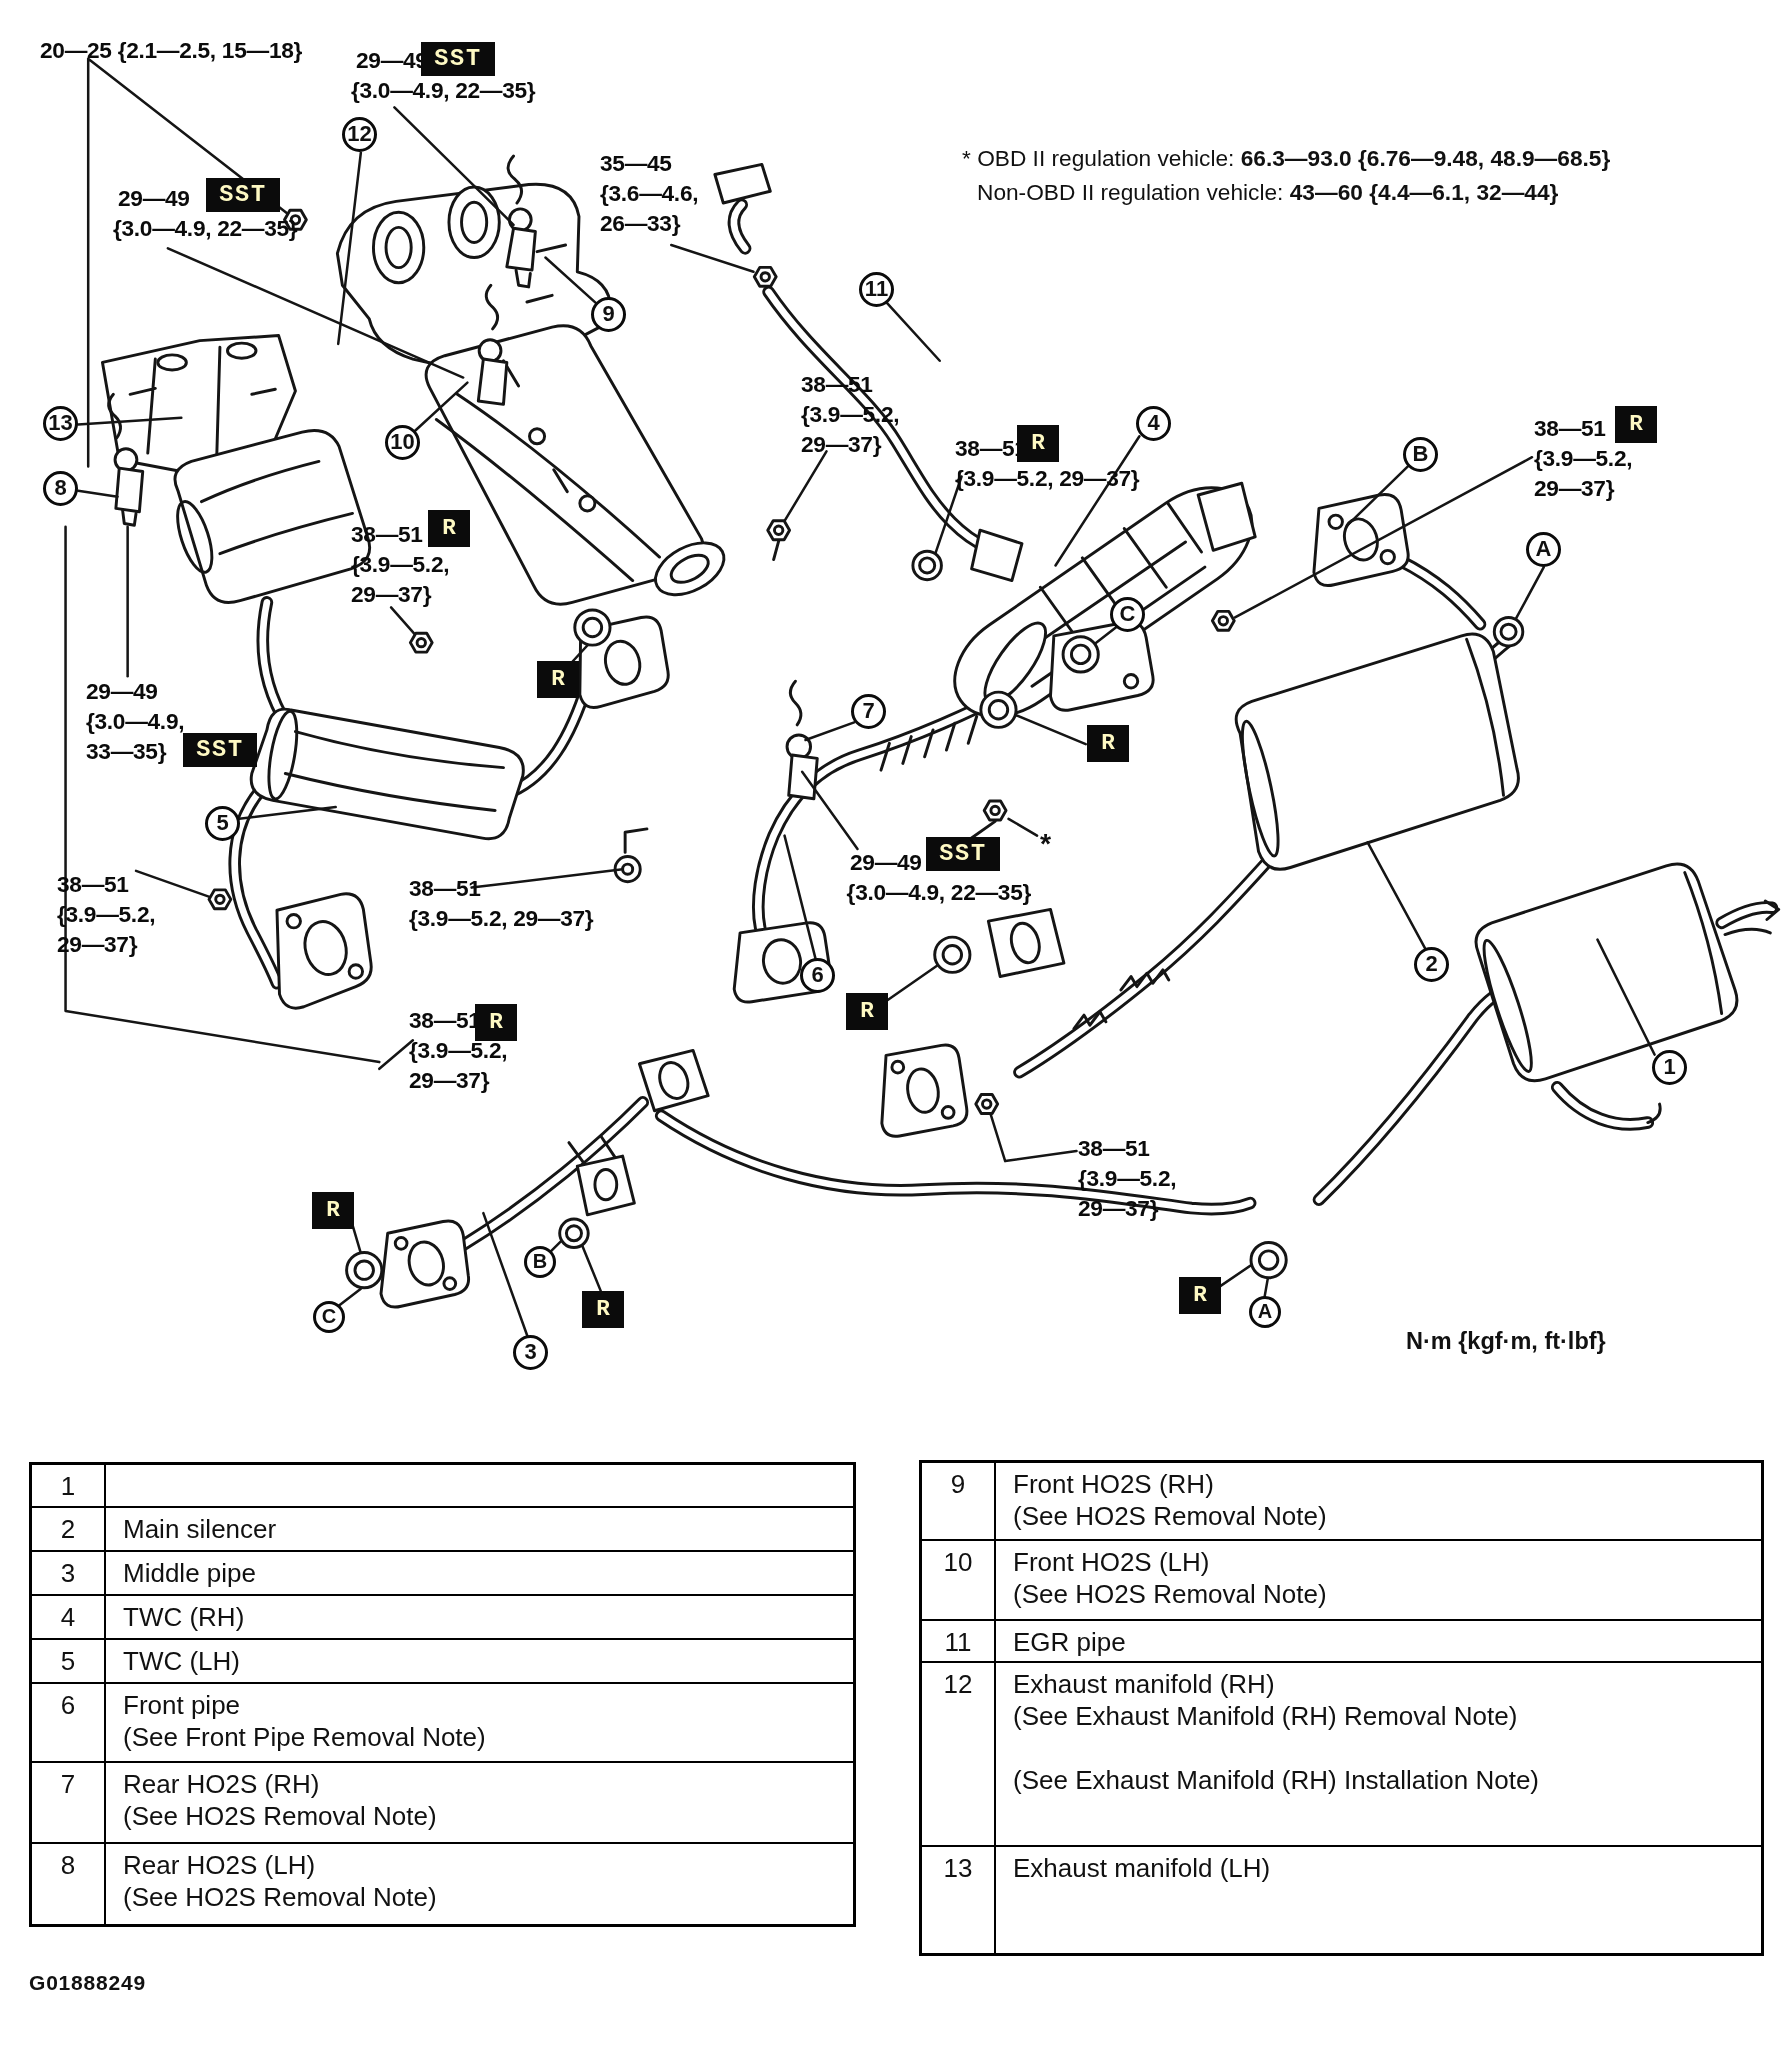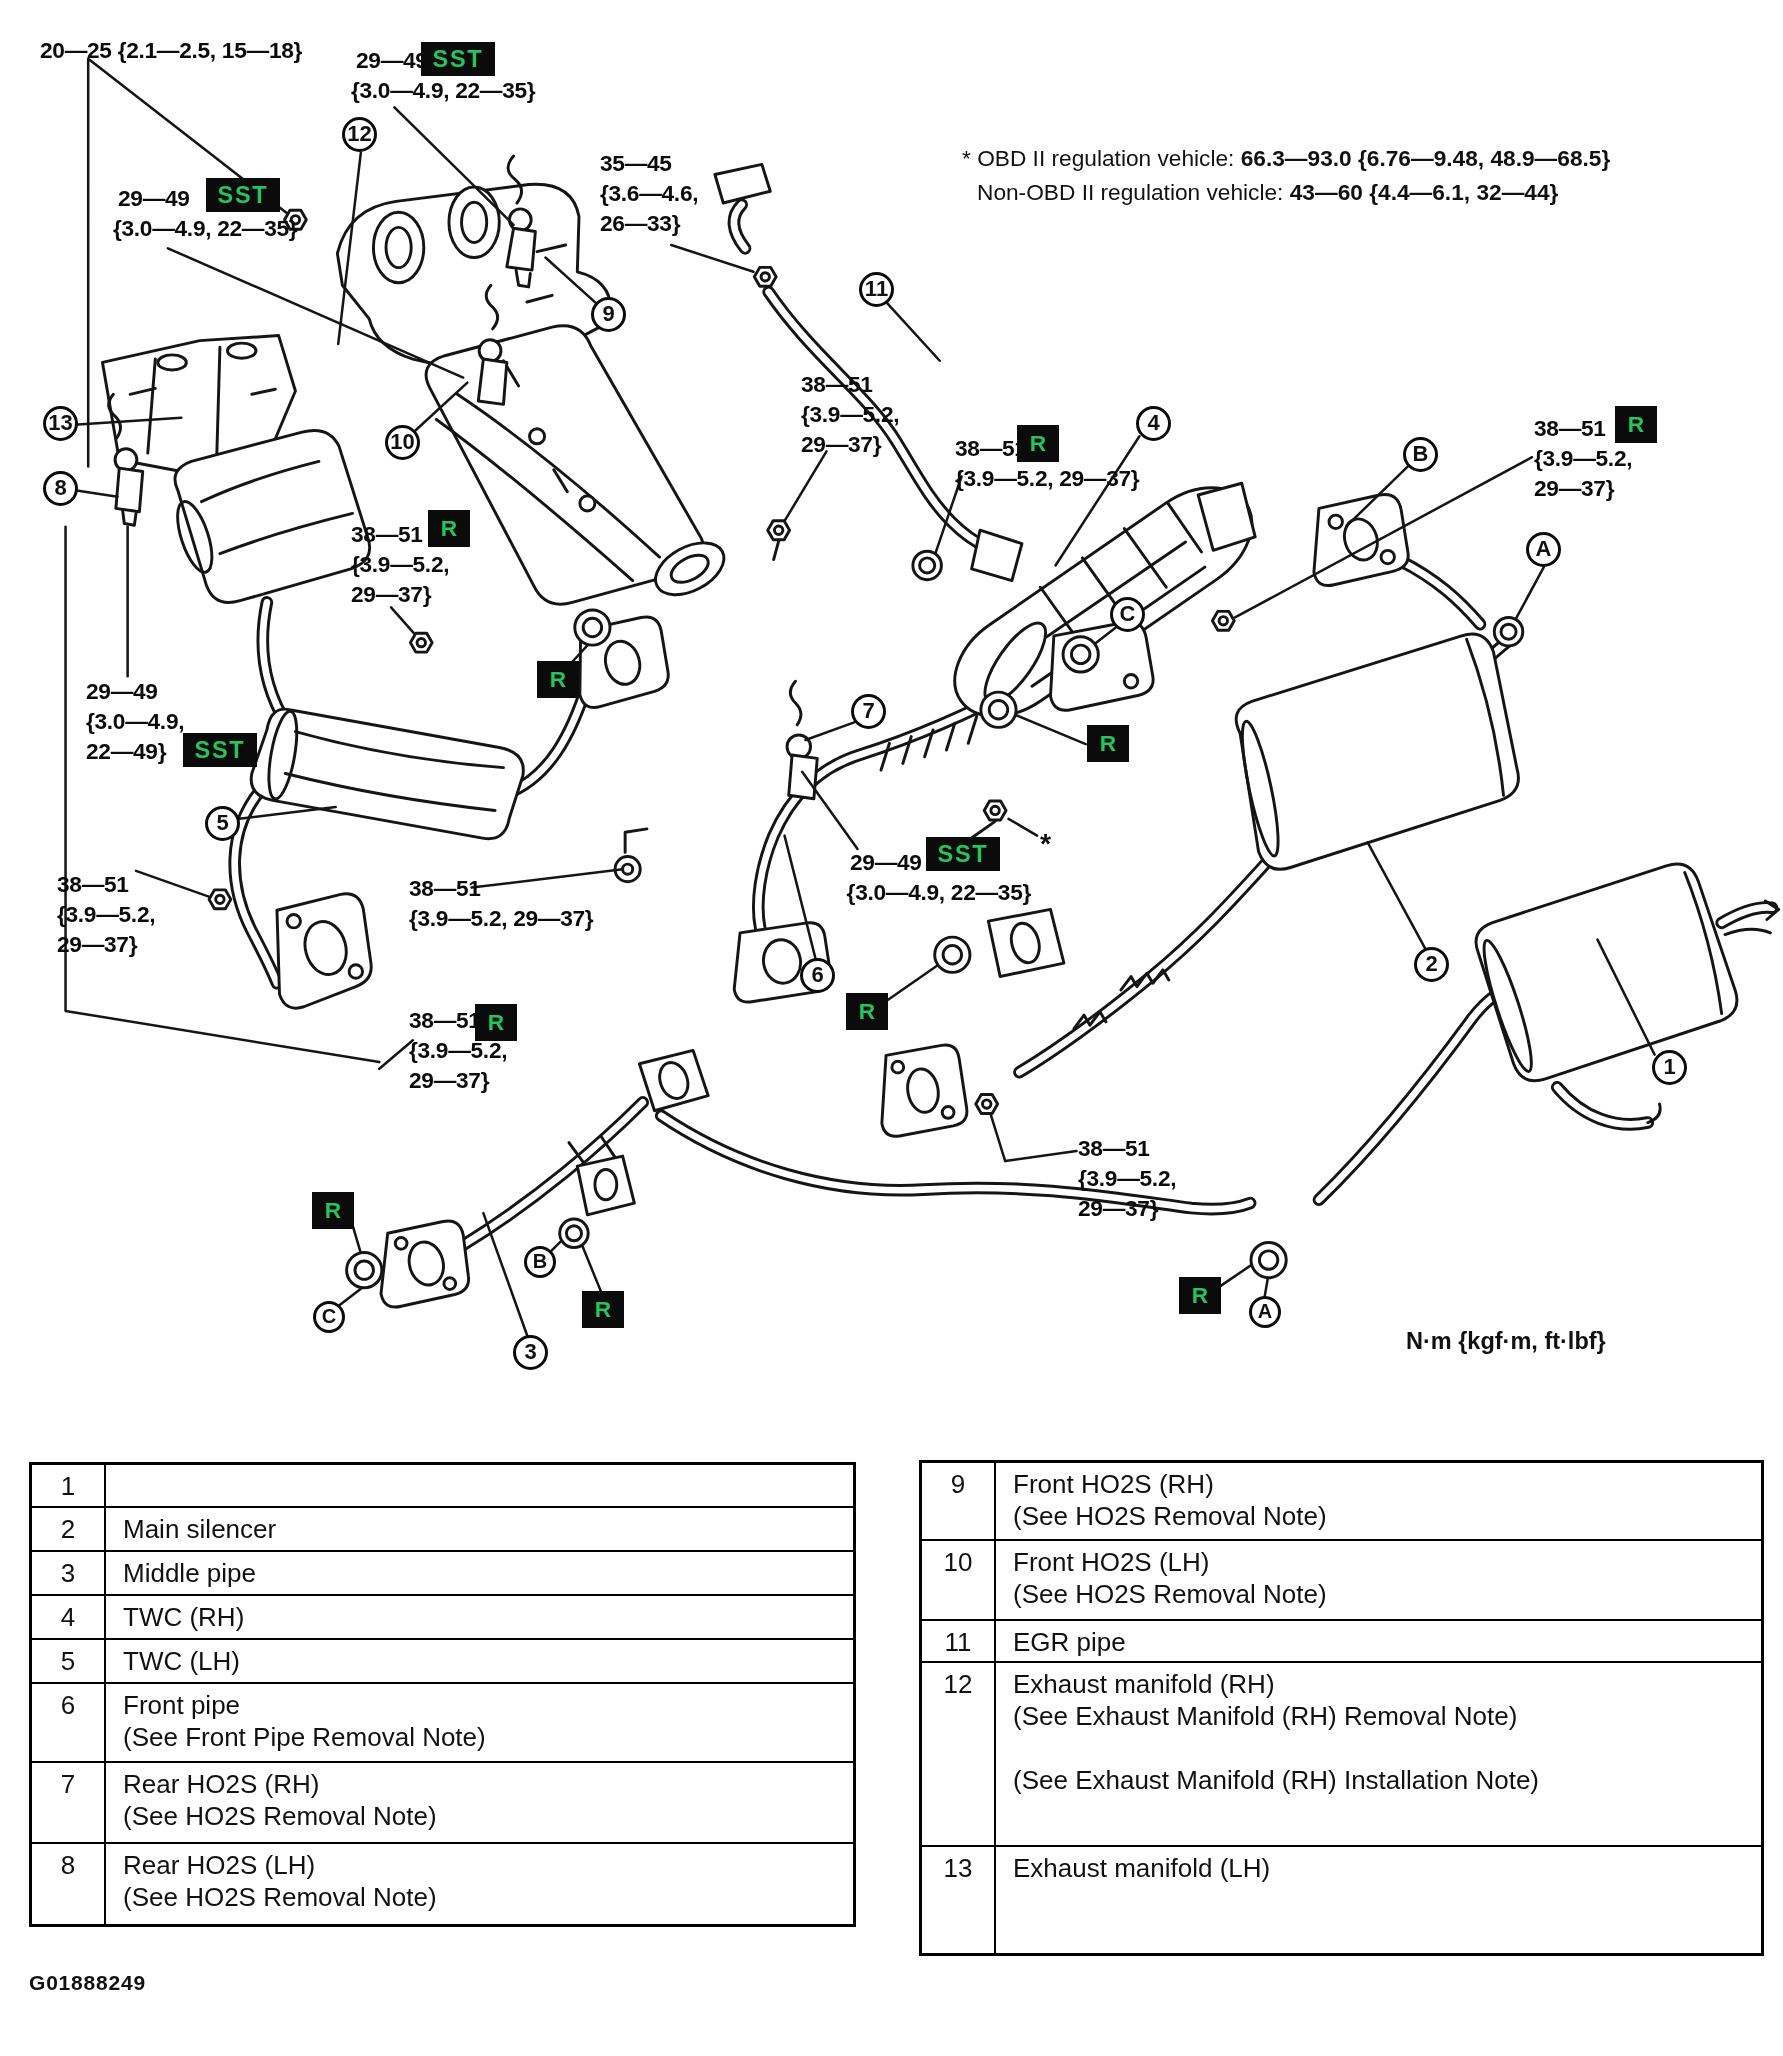--- a/index.html
+++ b/index.html
@@ -2,22 +2,22 @@
 <html style="font-size:13.4px"><head>
 <meta charset="utf-8">
 <style>
   html,body{margin:0;padding:0;background:#fff;}
   #page{position:relative;width:1783px;height:2057px;background:#fff;overflow:hidden;
         font-family:"Liberation Sans",sans-serif;color:#111;}
   svg.art{position:absolute;left:0;top:0;z-index:1;}
   .lbl{position:absolute;z-index:3;font:700 22.7px/30px "Liberation Sans",sans-serif;
        letter-spacing:-0.3px;white-space:nowrap;color:#0b0b0b;}
   .lbl .ln{display:block;}
-  .badge{display:inline-block;background:#0b0b0b;color:#22c55e;text-align:center;
-         font-family:Liberation Sans, sans-serif;font-weight:700;}
+  .badge{display:inline-block;background:#0b0b0b;color:#fef9c3;text-align:center;
+         font-family:Liberation Mono, monospace;font-weight:700;}
   .sst{position:absolute;z-index:4;width:74px;height:34px;font-size:23.5px;line-height:34px;letter-spacing:1.7px;}
   .rbg{position:absolute;z-index:4;width:42px;height:37px;font-size:22.7px;line-height:37px;}
   .mk{position:absolute;z-index:5;width:35px;height:35px;border:3.4px solid #0b0b0b;border-radius:50%;
       background:#fff;box-sizing:border-box;text-align:center;font:700 22px/28.5px "Liberation Sans",sans-serif;}
   .mk.sm{width:32px;height:32px;font-size:20px;line-height:25px;}
   .note{position:absolute;z-index:3;font:400 22.7px/28.5px "Liberation Sans",sans-serif;white-space:nowrap;}
   .note b{font-weight:700;}
   .units{position:absolute;z-index:3;font:700 23.5px/28.5px "Liberation Sans",sans-serif;margin-left:28px;}
   .figid{position:absolute;z-index:3;font:700 21px/25px "Liberation Sans",sans-serif;letter-spacing:0.8px;}
   .ast{position:absolute;z-index:3;font:700 28.5px/28.5px "Liberation Sans",sans-serif;}
@@ -344,21 +344,21 @@
 <div class="lbl" style="left:351px;top:519px">
   <span class="ln">38—51</span>
   <span class="ln">{3.9—5.2,</span>
   <span class="ln">29—37}</span>
 </div>
 <div class="badge rbg" style="left:428px;top:510px">R</div>
 
 <div class="lbl" style="left:86px;top:676px">
   <span class="ln">29—49</span>
   <span class="ln">{3.0—4.9,</span>
-  <span class="ln">22—49}</span>
+  <span class="ln">33—35}</span>
 </div>
 <div class="badge sst" style="left:183px;top:733px">SST</div>
 
 <div class="lbl" style="left:409px;top:873px">
   <span class="ln">38—51</span>
   <span class="ln">{3.9—5.2, 29—37}</span>
 </div>
 
 <div class="lbl" style="left:409px;top:1005px">
   <span class="ln">38—51</span>

